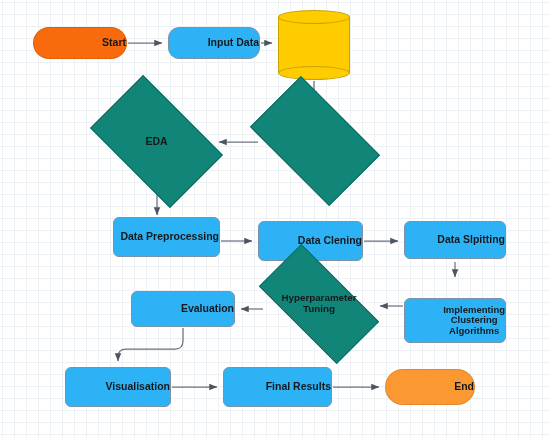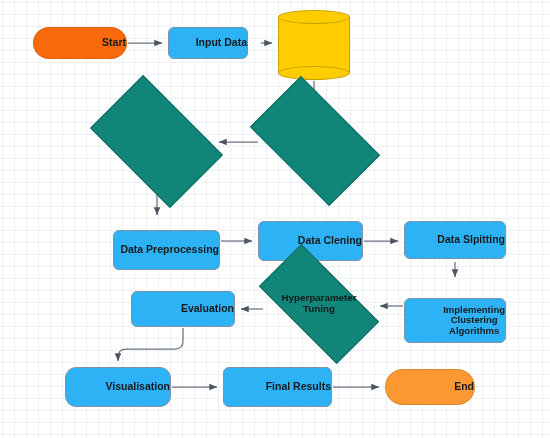--- a/index.html
+++ b/index.html
@@ -154,35 +154,36 @@
         <path d="M 183 328 L 183 341 Q 183 349 175 349 L 126 349 Q 118 349 118 357 L 118 361"></path>
         <path d="M 172 387 L 217 387"></path>
         <path d="M 333 387 L 379 387"></path>
       </g>
   </svg>
 
   <div id="node-layer">
       <div class="node pill start" style="left: 33px; top: 27px; width: 94px; height: 32px;">
         <span class="lbl">Start</span>
       </div>
-      <div class="node box" style="left: 168px; top: 27px; width: 80px; height: 32px;">
+      <div class="node box" style="left: 168px; top: 27px; width: 92px; height: 32px; border-radius: 11px;">
         <span class="lbl">Input Data</span>
       </div>
       <div class="node cyl" style="left: 278px; top: 10px; width: 72px; height: 70px;">
         <div class="cyl-body"></div>
         <div class="cyl-bottom"></div>
         <div class="cyl-top"></div>
       </div>
       <div class="node diamond small-t" style="left: 259px; top: 105px; width: 112px; height: 72px;">
         <div class="dshape"></div>
       </div>
       <div class="node diamond" style="left: 100px; top: 104px; width: 113px; height: 75px;">
         <div class="dshape"></div>
-      </div>
-      <div class="node box" style="left: 113px; top: 230px; width: 107px; height: 40px;">
+        <span class="lbl">EDA</span>
+      </div>
+      <div class="node box" style="left: 113px; top: 217px; width: 107px; height: 40px;">
         <span class="lbl">Data Preprocessing</span>
       </div>
       <div class="node box" style="left: 258px; top: 221px; width: 105px; height: 40px;">
         <span class="lbl">Data Clening</span>
       </div>
       <div class="node box" style="left: 404px; top: 221px; width: 102px; height: 38px;">
         <span class="lbl">Data Slpitting</span>
       </div>
       <div class="node box small" style="left: 404px; top: 283px; width: 102px; height: 45px; margin-top: 15px;">
         <span class="lbl">Implementing
@@ -190,21 +191,21 @@
 Algorithms</span>
       </div>
       <div class="node diamond small-t" style="left: 264px; top: 274px; width: 110px; height: 60px;">
         <div class="dshape"></div>
         <span class="lbl">Hyperparameter
 Tuning</span>
       </div>
       <div class="node box" style="left: 131px; top: 291px; width: 104px; height: 36px; padding-left: 42px;">
         <span class="lbl">Evaluation</span>
       </div>
-      <div class="node box" style="left: 65px; top: 367px; width: 106px; height: 40px; border-radius: 11px;">
+      <div class="node box" style="left: 65px; top: 367px; width: 106px; height: 40px;">
         <span class="lbl">Visualisation</span>
       </div>
       <div class="node box" style="left: 223px; top: 367px; width: 109px; height: 40px;">
         <span class="lbl">Final Results</span>
       </div>
       <div class="node pill end" style="left: 385px; top: 369px; width: 90px; height: 36px;">
         <span class="lbl">End</span>
       </div>
     </div>
 

